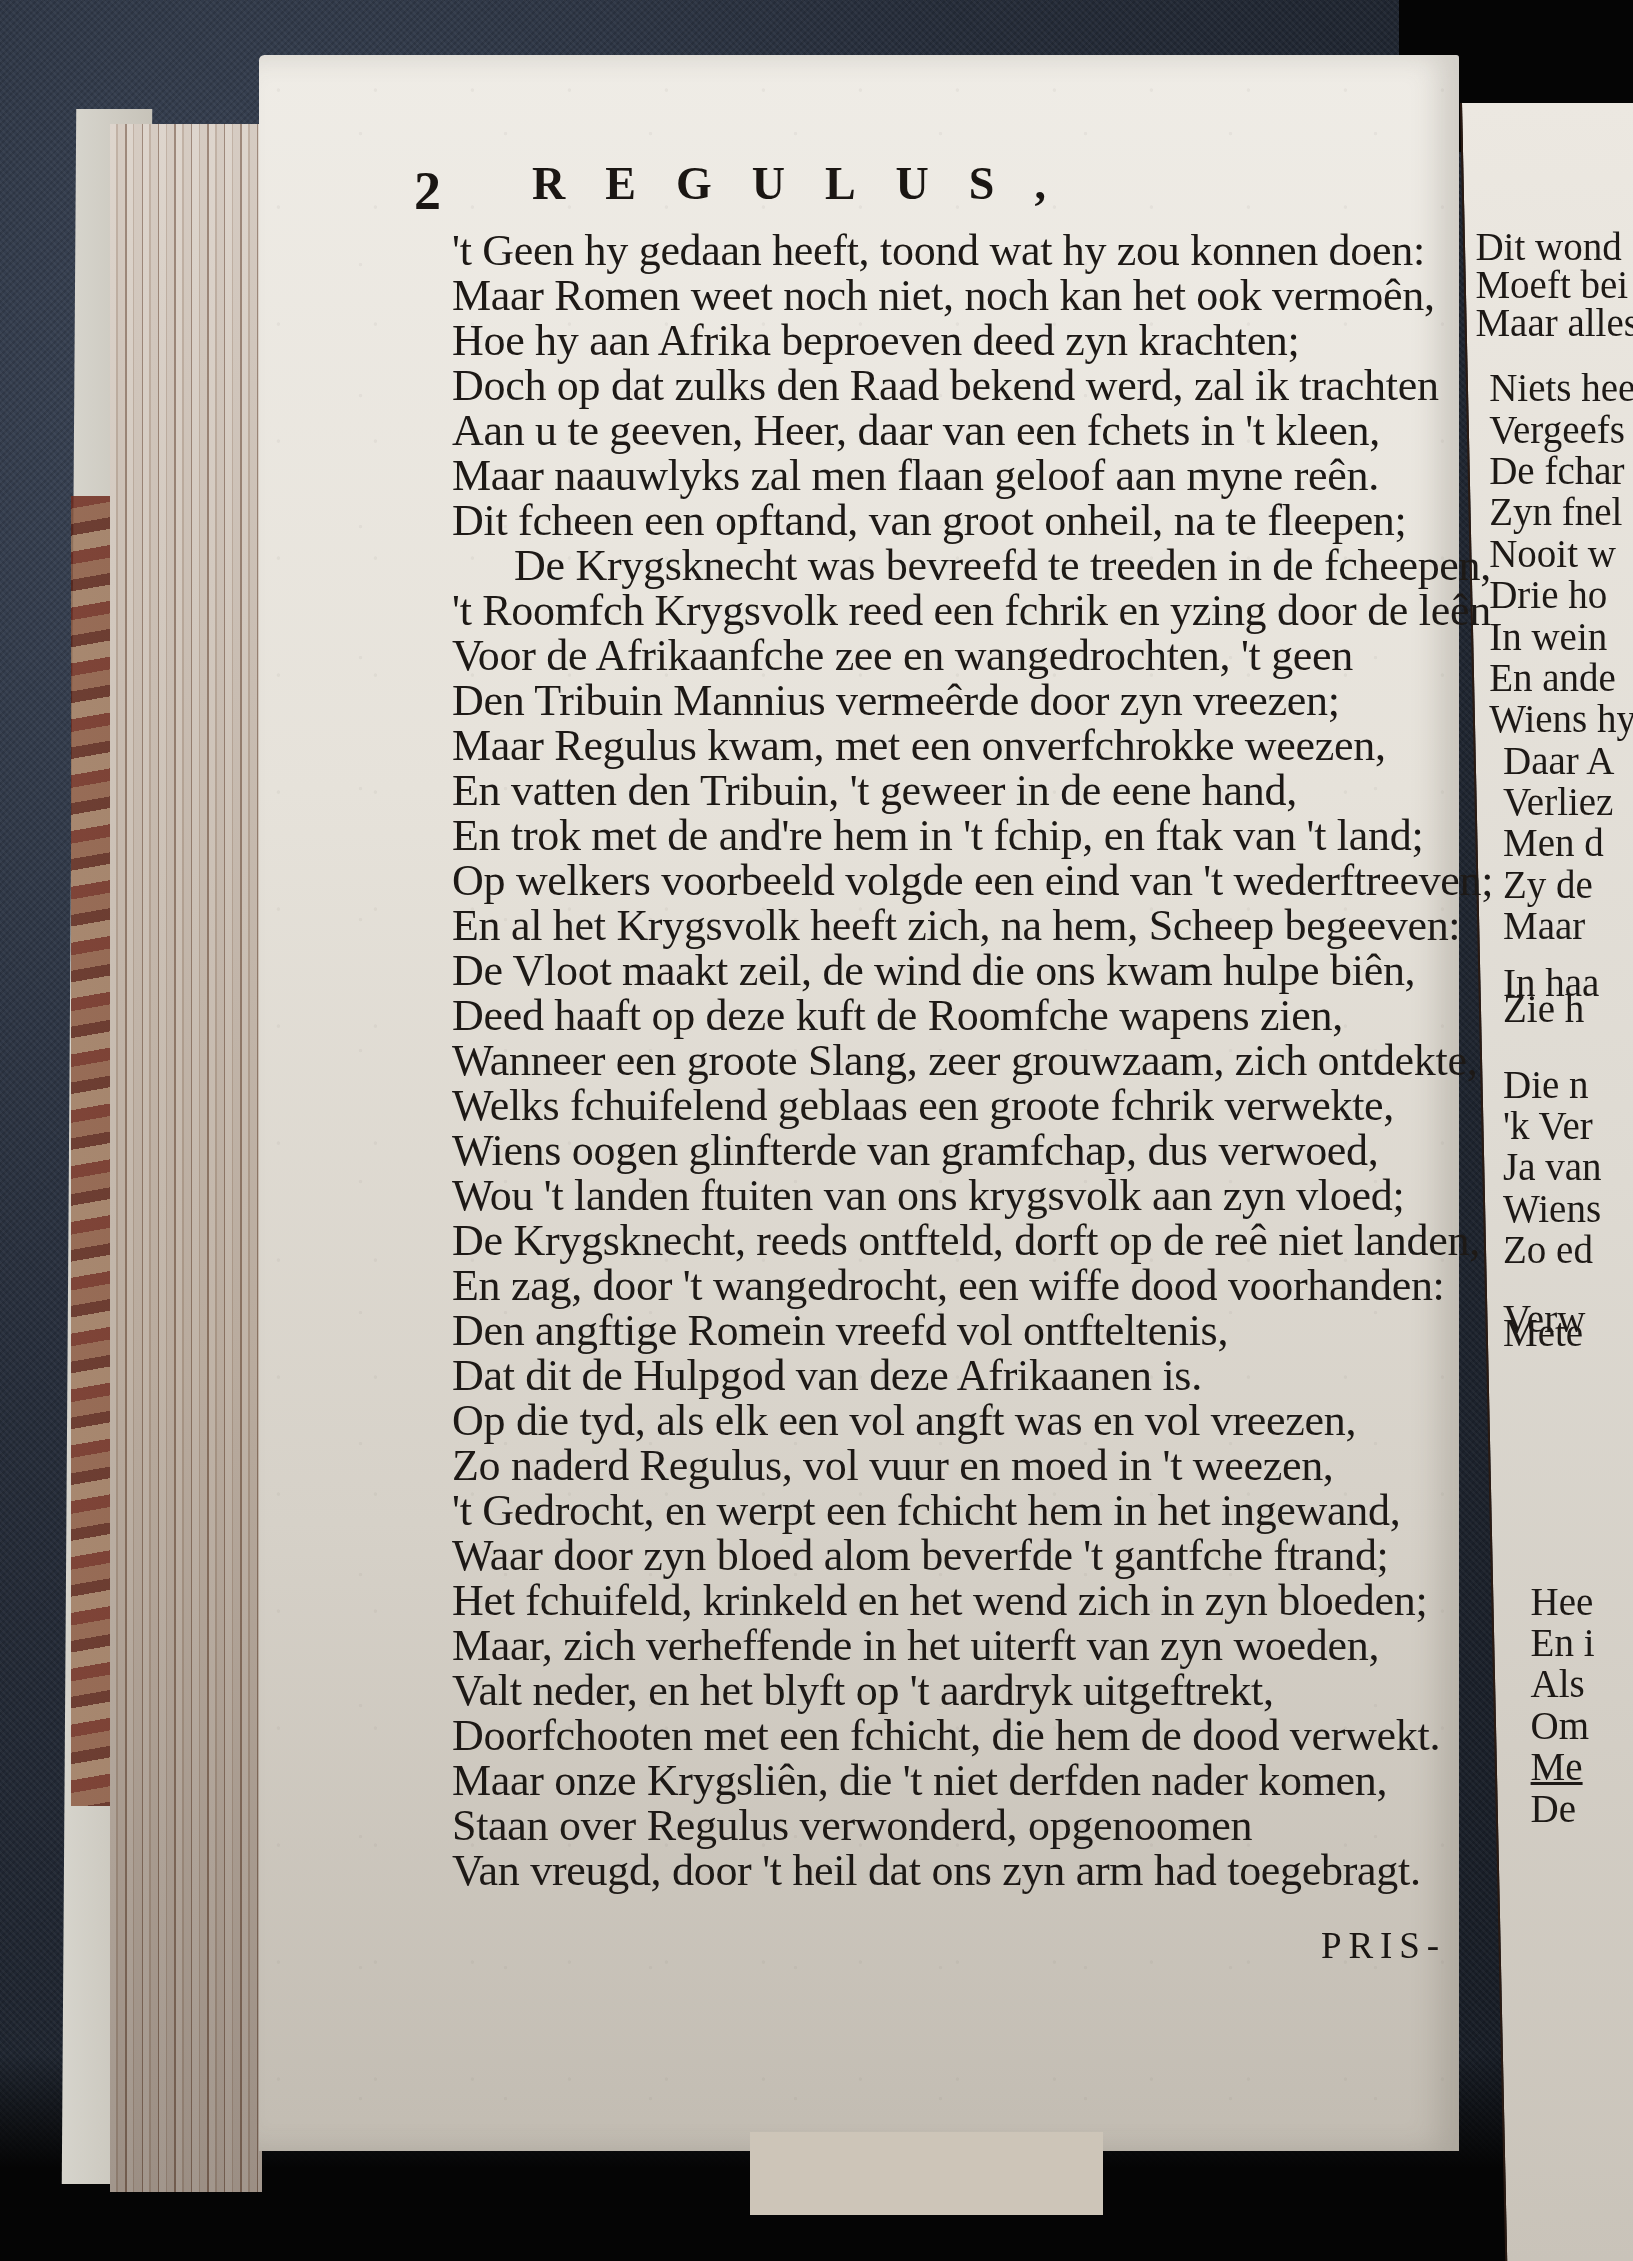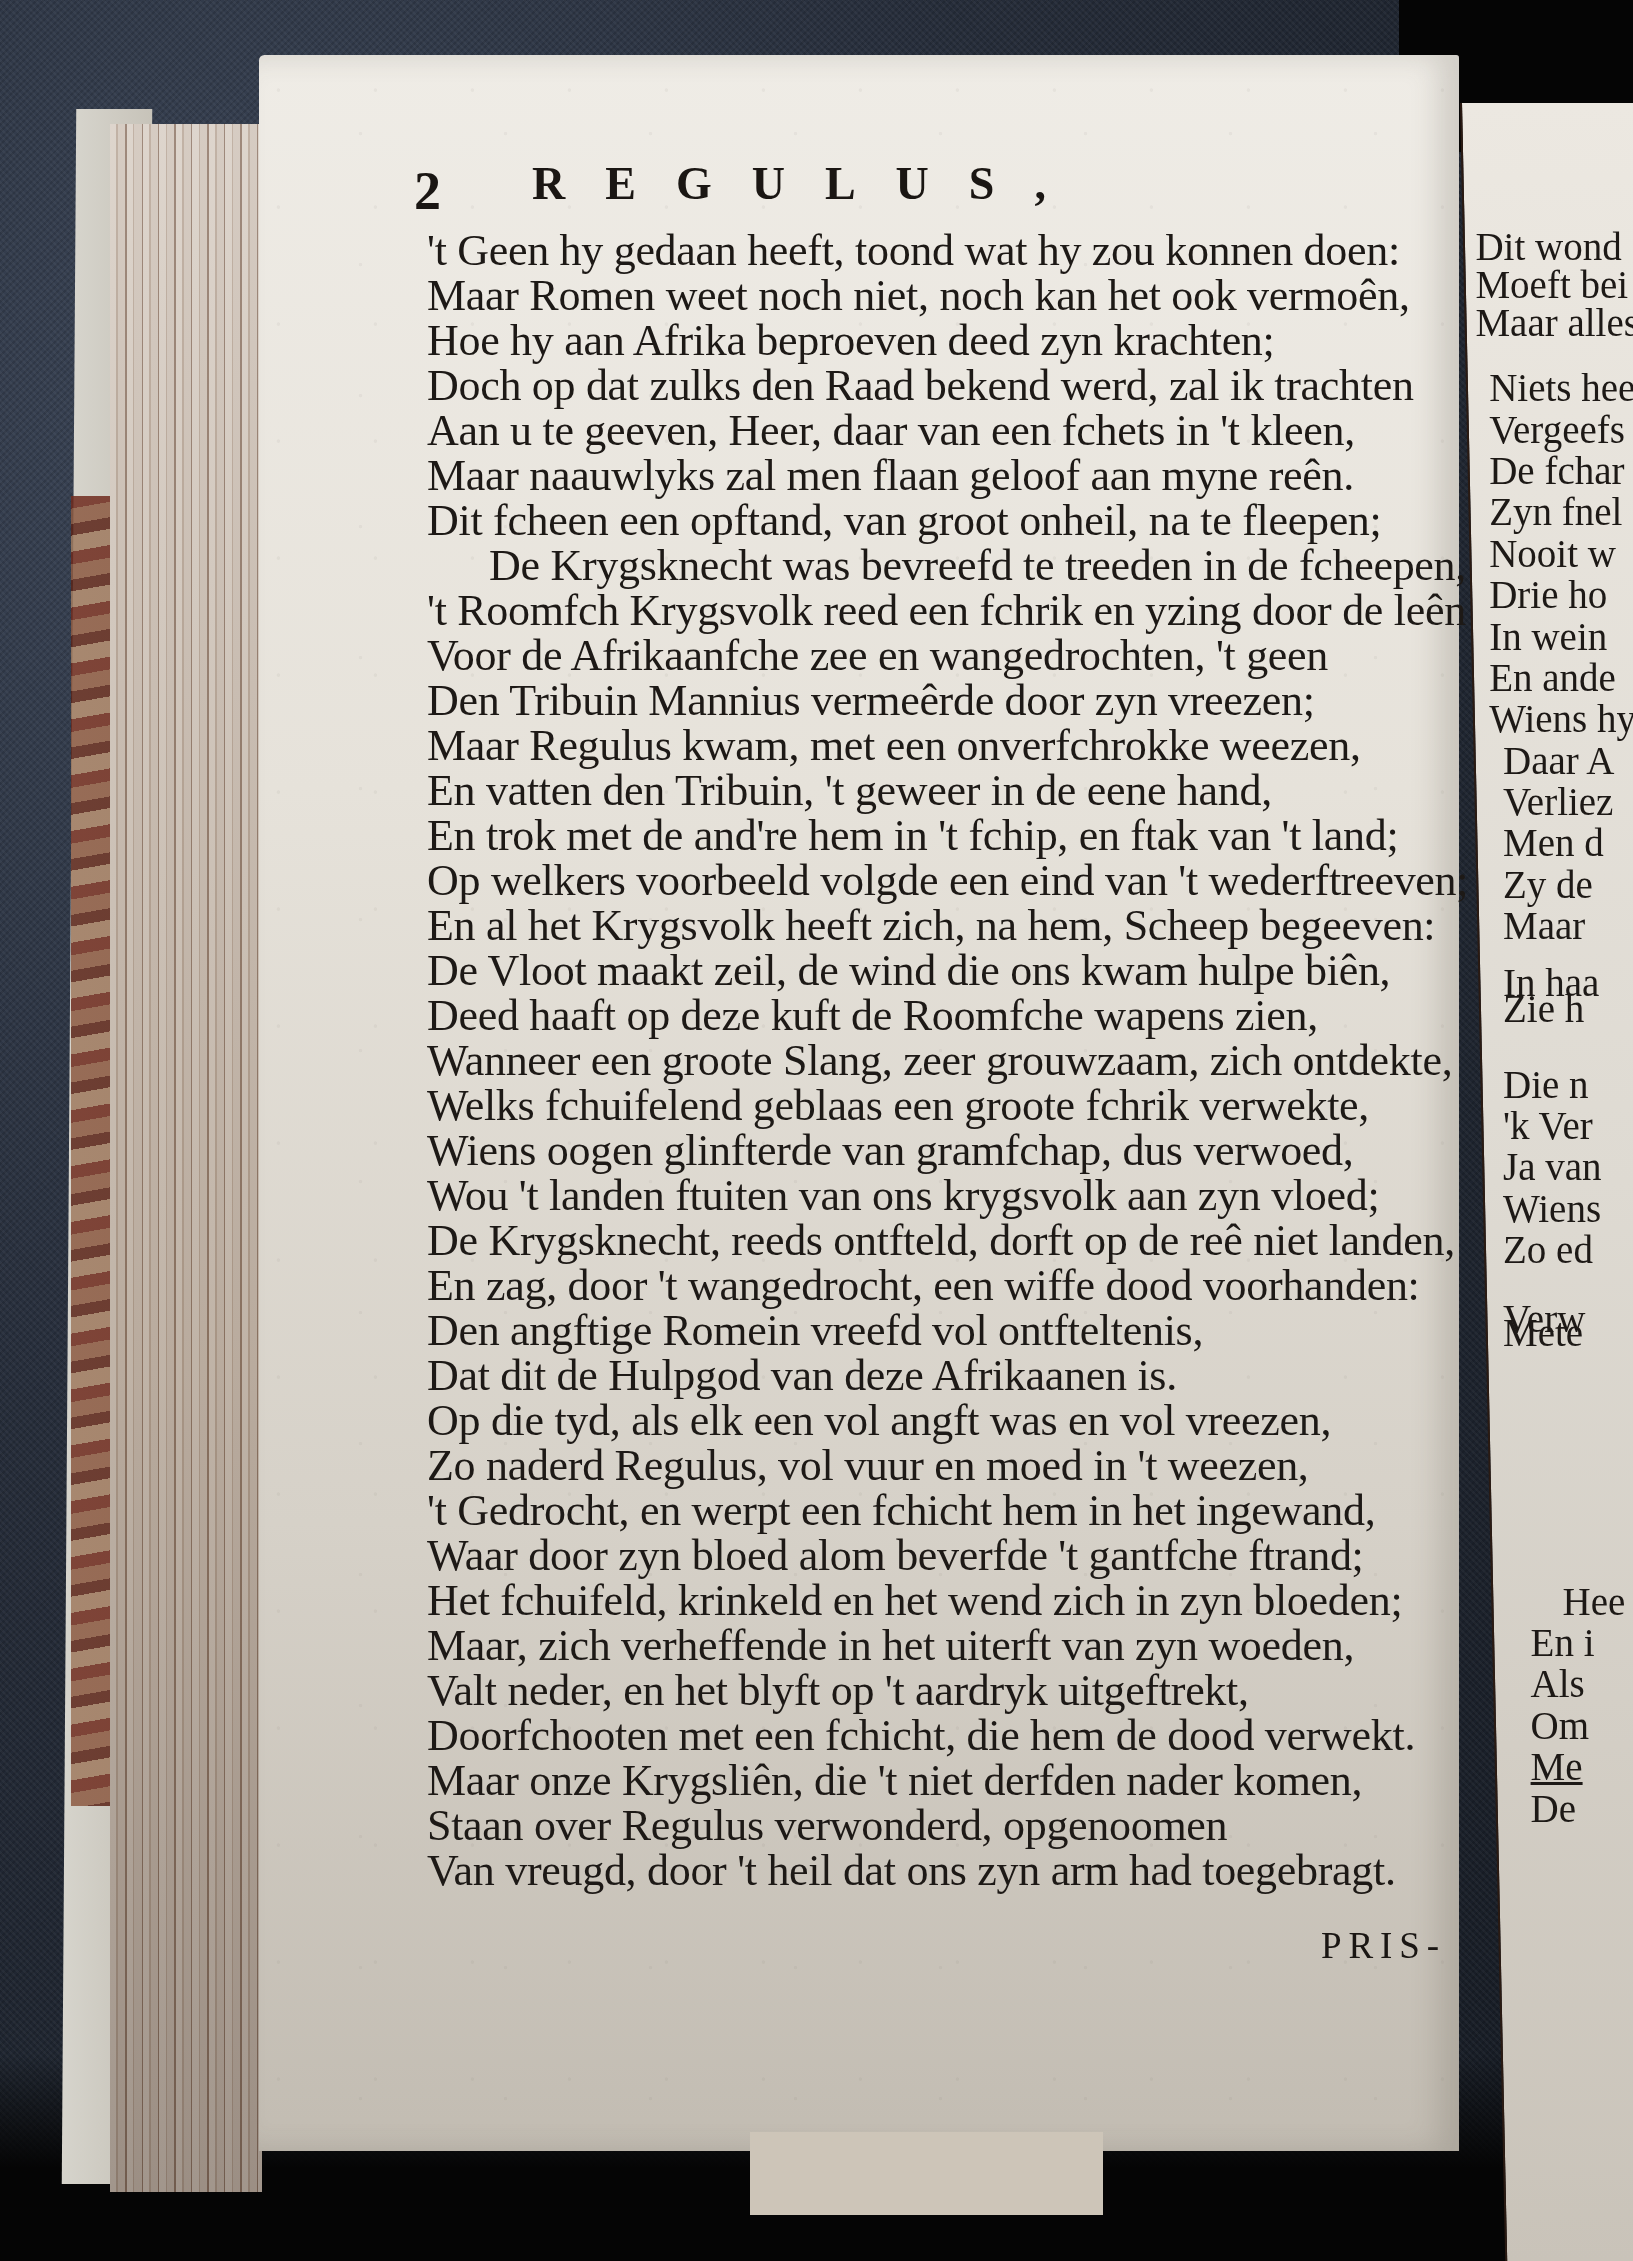--- a/index.html
+++ b/index.html
@@ -74,21 +74,21 @@
     position:absolute; left:750px; top:2132px; width:353px; height:83px;
     background:#cdc5b8;
   }
   .text {
     position:absolute; color:#1a1613; white-space:nowrap;
   }
   .page-number { left:414px; top:160px; font-size:54px; font-weight:bold; }
   .running-head {
     left:532px; top:157px; font-size:46px; letter-spacing:40px; font-weight:bold;
   }
-  .verse { position:absolute; left:427px; top:228px; }
+  .verse { position:absolute; left:452px; top:228px; }
   .verse-line {
     display:block; font-size:44px; line-height:45px; height:45px; color:#1d1916;
     letter-spacing:-0.3px; white-space:nowrap;
   }
   .verse-line.indent { padding-left:62px; }
   .catchword { left:1321px; top:1924px; font-size:37px; letter-spacing:6.9px; }
   .right-text { position:absolute; left:1503px; top:0; font-size:39px; color:#1d1916; }
   .right-line { position:absolute; white-space:nowrap; }
 </style>
 </head>
@@ -123,21 +123,21 @@
     <span class="right-line" style="top: 903px; left: 0px;">Maar</span>
     <span class="right-line" style="top: 960px; left: 0px;">In haa</span>
     <span class="right-line" style="top: 986px; left: 0px;">Zie h</span>
     <span class="right-line" style="top: 1062px; left: 0px;">Die n</span>
     <span class="right-line" style="top: 1103px; left: 0px;">'k Ver</span>
     <span class="right-line" style="top: 1144px; left: 0px;">Ja van</span>
     <span class="right-line" style="top: 1186px; left: 0px;">Wiens</span>
     <span class="right-line" style="top: 1227px; left: 0px;">Zo ed</span>
     <span class="right-line" style="top: 1268px; left: 0px; margin-top: 28px;">Verw</span>
     <span class="right-line" style="top: 1310px; left: 0px;">Mete</span>
-    <span class="right-line" style="top: 1579px; left: 27.6px; margin-left: 32px;">Hee</span>
+    <span class="right-line" style="top: 1579px; left: 27.6px;">Hee</span>
     <span class="right-line" style="top: 1620px; left: 27.6px;">En i</span>
     <span class="right-line" style="top: 1661px; left: 27.6px;">Als</span>
     <span class="right-line" style="top: 1703px; left: 27.6px;">Om</span>
     <span class="right-line" style="top: 1744px; left: 27.6px; text-decoration: underline;">Me</span>
     <span class="right-line" style="top: 1786px; left: 27.6px;">De</span>
   </div>
 
 <div class="page-left"></div>
 
 <div class="text page-number">2</div>

